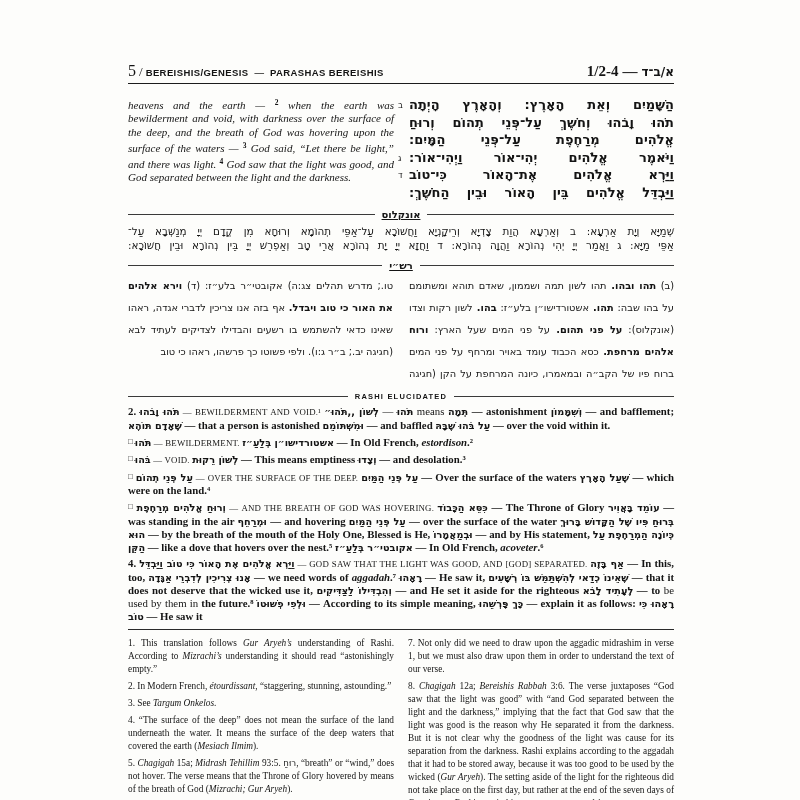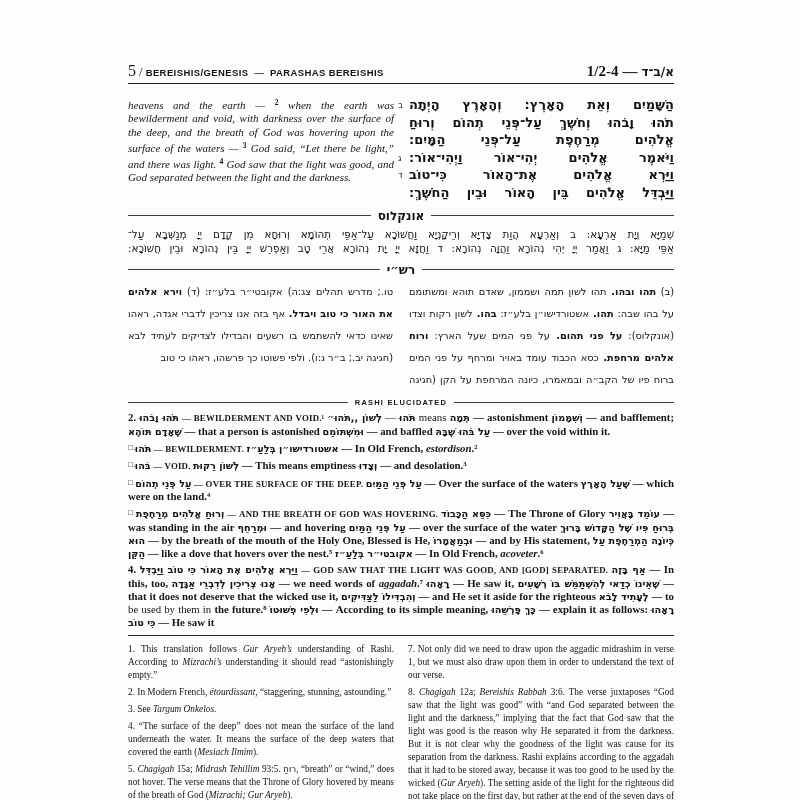--- a/index.html
+++ b/index.html
@@ -29,40 +29,40 @@
   .vn{font-size:7.5px;vertical-align:4px;font-weight:bold;font-style:normal;}
   .heb-col{flex:1;}
   .vline{display:flex;}
   .vmark{width:11px;font-family:"DejaVu Sans",sans-serif;font-size:8.5px;padding-top:4px;}
   .vtext{flex:1;direction:rtl;font-family:"DejaVu Sans",sans-serif;font-weight:bold;
          font-size:13px;line-height:17.6px;text-align:justify;text-align-last:justify;}
 
   
   .divider{display:flex;align-items:center;margin:7px 0 4px 0;}
   .divider::before,.divider::after{content:"";flex:1;border-top:1px solid #3a3a3a;}
-  .div-label{padding:0 7px;font-size:12px;font-weight:bold;font-family:"DejaVu Sans",sans-serif;}
+  .div-label{padding:0 7px;font-size:10px;font-weight:bold;font-family:"DejaVu Sans",sans-serif;text-decoration:underline;}
   .div-label-en{padding:0 7px;font-size:7.5px;font-weight:bold;font-family:"Liberation Sans",sans-serif;letter-spacing:1.2px;}
 
   
   .onk-line{direction:rtl;font-family:"DejaVu Sans",sans-serif;font-size:10.4px;line-height:14.5px;
             text-align:justify;text-align-last:justify;}
 
   
   .rashi{direction:rtl;column-count:2;column-gap:16px;text-align:justify;
          font-family:"DejaVu Sans",sans-serif;font-size:9.8px;line-height:22px;margin-top:2px;}
   .hb{font-weight:bold;}
   .hp{font-weight:normal;}
 
   
   .eluc{margin-top:2px;}
   .eluc p{margin:0 0 3px 0;font-size:10.8px;line-height:13px;text-align:justify;}
   .b{font-weight:bold;}
   .i{font-style:italic;}
   .bi{font-weight:bold;font-style:italic;}
-  .sc{font-weight:bold;font-size:8.8px;letter-spacing:.2px;}
+  .sc{font-weight:normal;font-size:8.8px;letter-spacing:.2px;}
   .he{font-family:"DejaVu Sans",sans-serif;font-weight:bold;font-size:9.7px;unicode-bidi:isolate;direction:rtl;}
   .sq{font-size:8px;vertical-align:1.5px;}
 
   
   .fn-rule{border-top:1px solid #2a2a2a;margin:6px 0 7px 0;}
   .footnotes{display:flex;gap:14px;}
   .fn-col{width:50%;}
   .fn-col p{margin:0 0 4px 0;font-size:9.3px;line-height:13px;text-align:justify;}
   .fhe{font-family:"DejaVu Sans",sans-serif;font-size:8.6px;unicode-bidi:isolate;direction:rtl;}
 </style>

